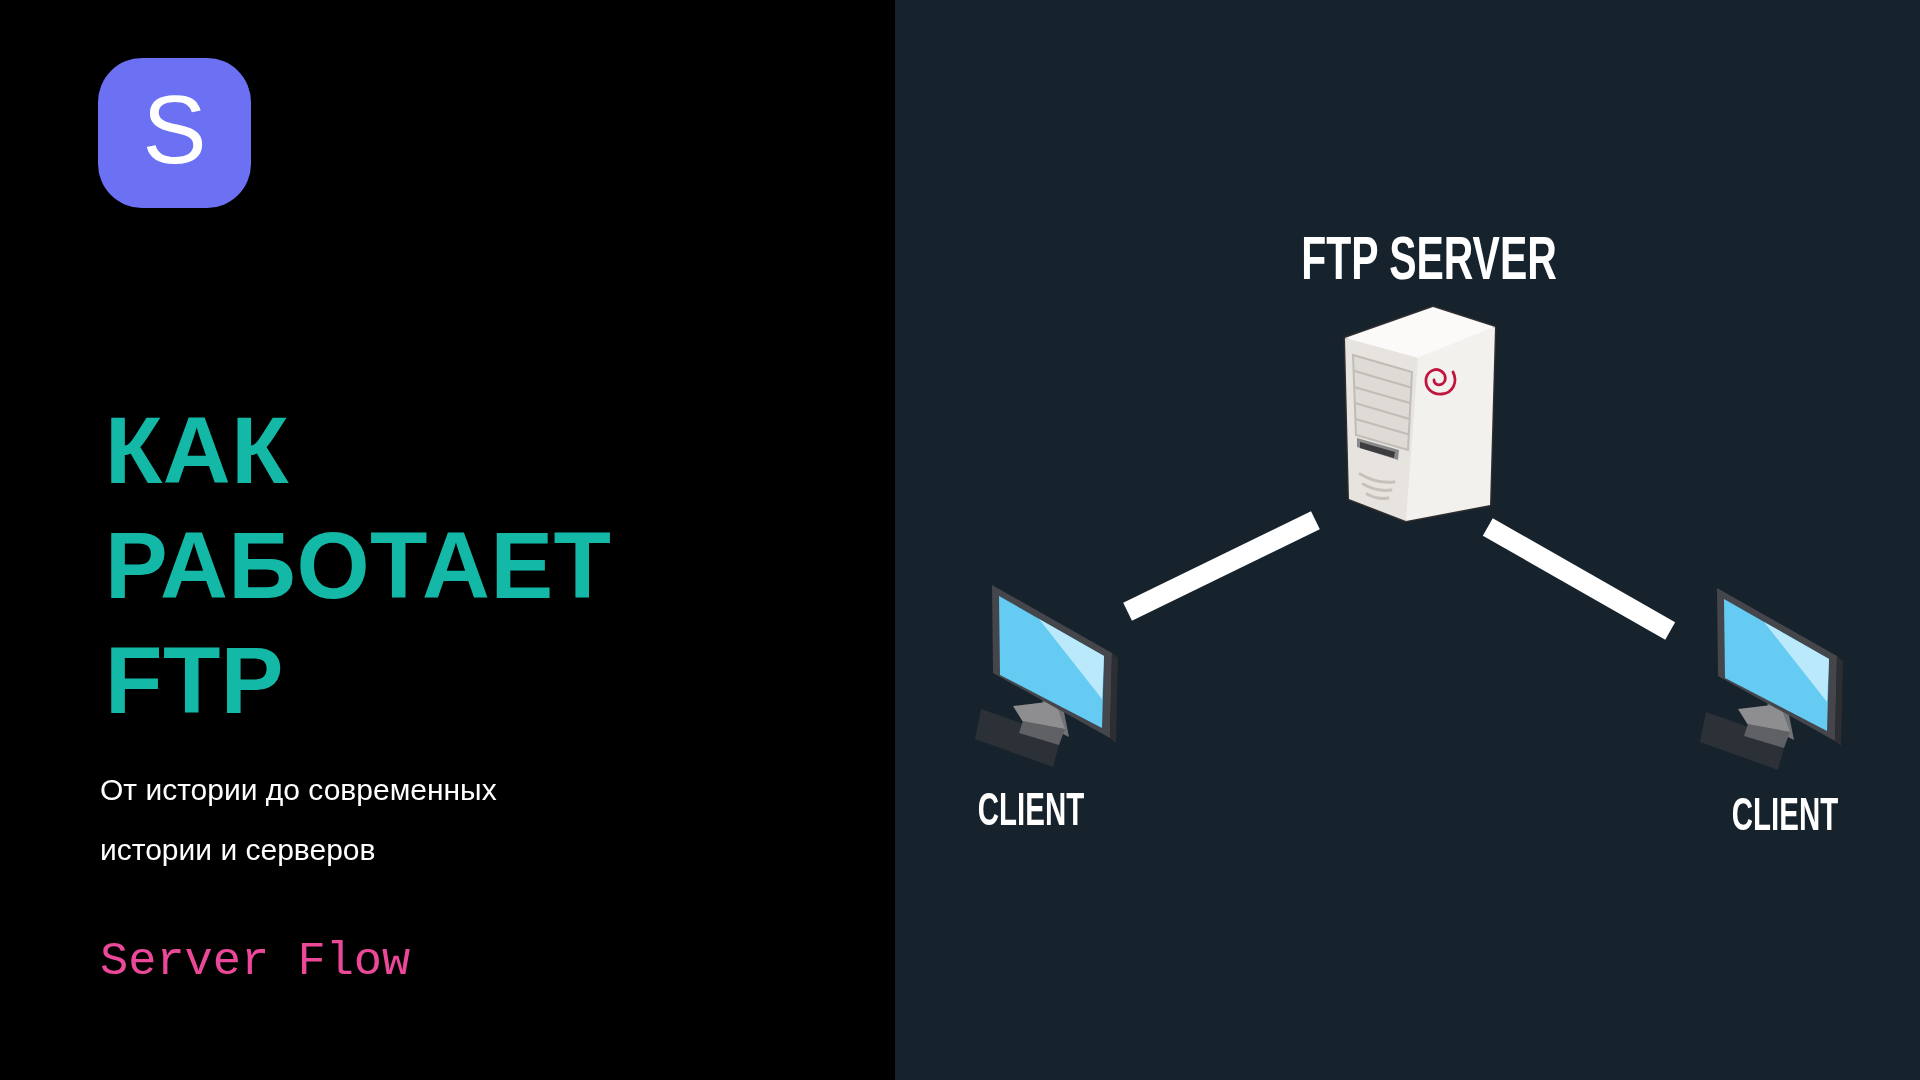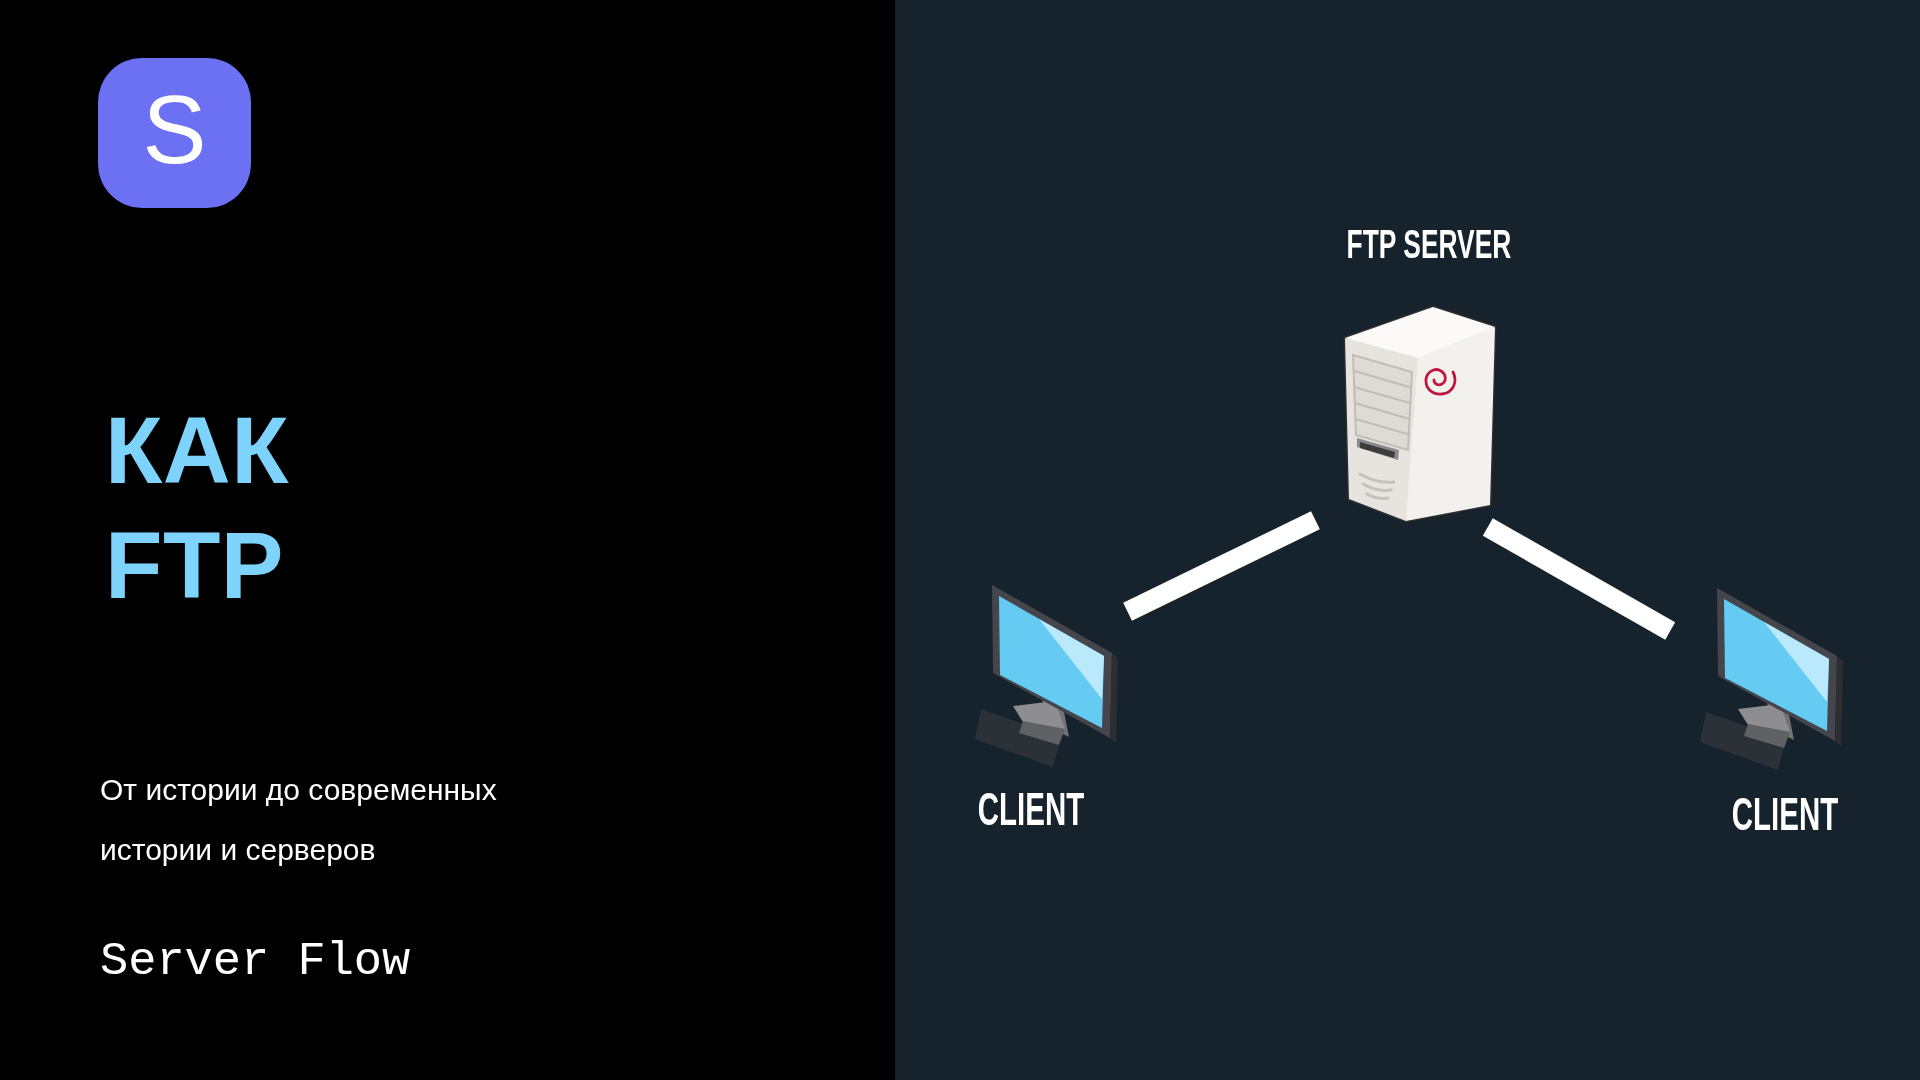--- a/index.html
+++ b/index.html
@@ -2,50 +2,51 @@
 <html><head>
 <meta charset="utf-8">
 <style>
   html,body{margin:0;padding:0;background:#000;}
   #stage{position:relative;width:1920px;height:1080px;background:#000;overflow:hidden;
          font-family:"Liberation Sans",sans-serif;}
   .right-panel{position:absolute;left:895px;top:0;width:1025px;height:1080px;background:#16222c;}
   .logo{position:absolute;left:98px;top:58px;width:153px;height:150px;border-radius:44px;
         background:#6c70f3;display:flex;align-items:center;justify-content:center;}
   .logo-letter{color:#fff;font-size:96px;font-weight:400;line-height:1;padding-bottom:6px;}
-  .title{position:absolute;left:105px;top:393px;color:#7dd3fc;font-weight:bold;
+  .title{position:absolute;left:105px;top:393px;color:#14b8a6;font-weight:bold;
          font-size:94px;line-height:115px;letter-spacing:.5px;white-space:nowrap;}
   .subtitle{position:absolute;left:100px;top:760px;color:#fff;font-weight:400;
             font-size:30px;line-height:60px;white-space:nowrap;}
-  .brand{position:absolute;left:100px;top:936px;color:#ffffff;
+  .brand{position:absolute;left:100px;top:936px;color:#ec4899;
          font-family:"Liberation Mono",monospace;font-size:47px;line-height:52px;white-space:nowrap;}
   .diagram-label{position:absolute;color:#fff;font-weight:bold;white-space:nowrap;
                  transform:translateX(-50%);}
   .condensed{display:inline-block;transform:scaleX(0.66);transform-origin:center;line-height:1;}
-  .server-label{left:1429px;top:222px;font-size:40px;}
+  .server-label{left:1429px;top:222px;font-size:62px;}
   .client-label-left{left:1031px;top:782px;font-size:46px;}
   .client-label-right{left:1785px;top:787px;font-size:46px;}
   .client-label-left .condensed,.client-label-right .condensed{transform:scaleX(0.64);}
   .link-line{position:absolute;height:20px;background:#fff;}
   .server-art{position:absolute;left:1332px;top:300px;width:170px;height:230px;}
   .client-art{position:absolute;width:150px;height:195px;}
   .client-art-left{left:975px;top:575px;}
   .client-art-right{left:1700px;top:578px;}
 </style>
 </head>
 <body>
 
 <div id="stage">
 
   <div class="logo">
     <span class="logo-letter">S</span>
   </div>
 
   <div class="title">
     <div>КАК</div>
+    <div>РАБОТАЕТ</div>
     <div>FTP</div>
   </div>
 
   <div class="subtitle">
     <div>От истории до современных</div>
     <div>истории и серверов</div>
   </div>
 
   <div class="brand">Server Flow</div>
 

